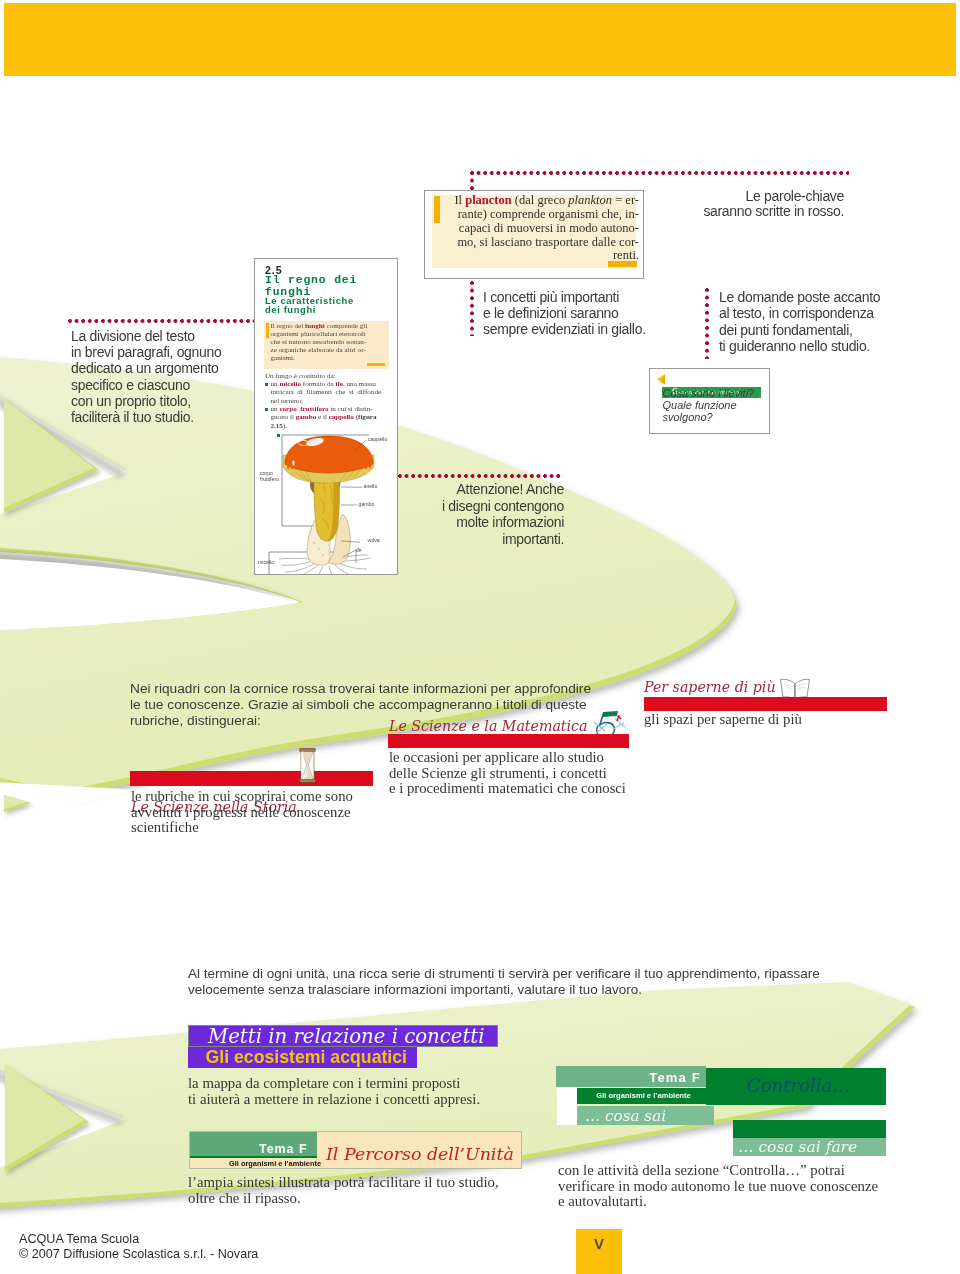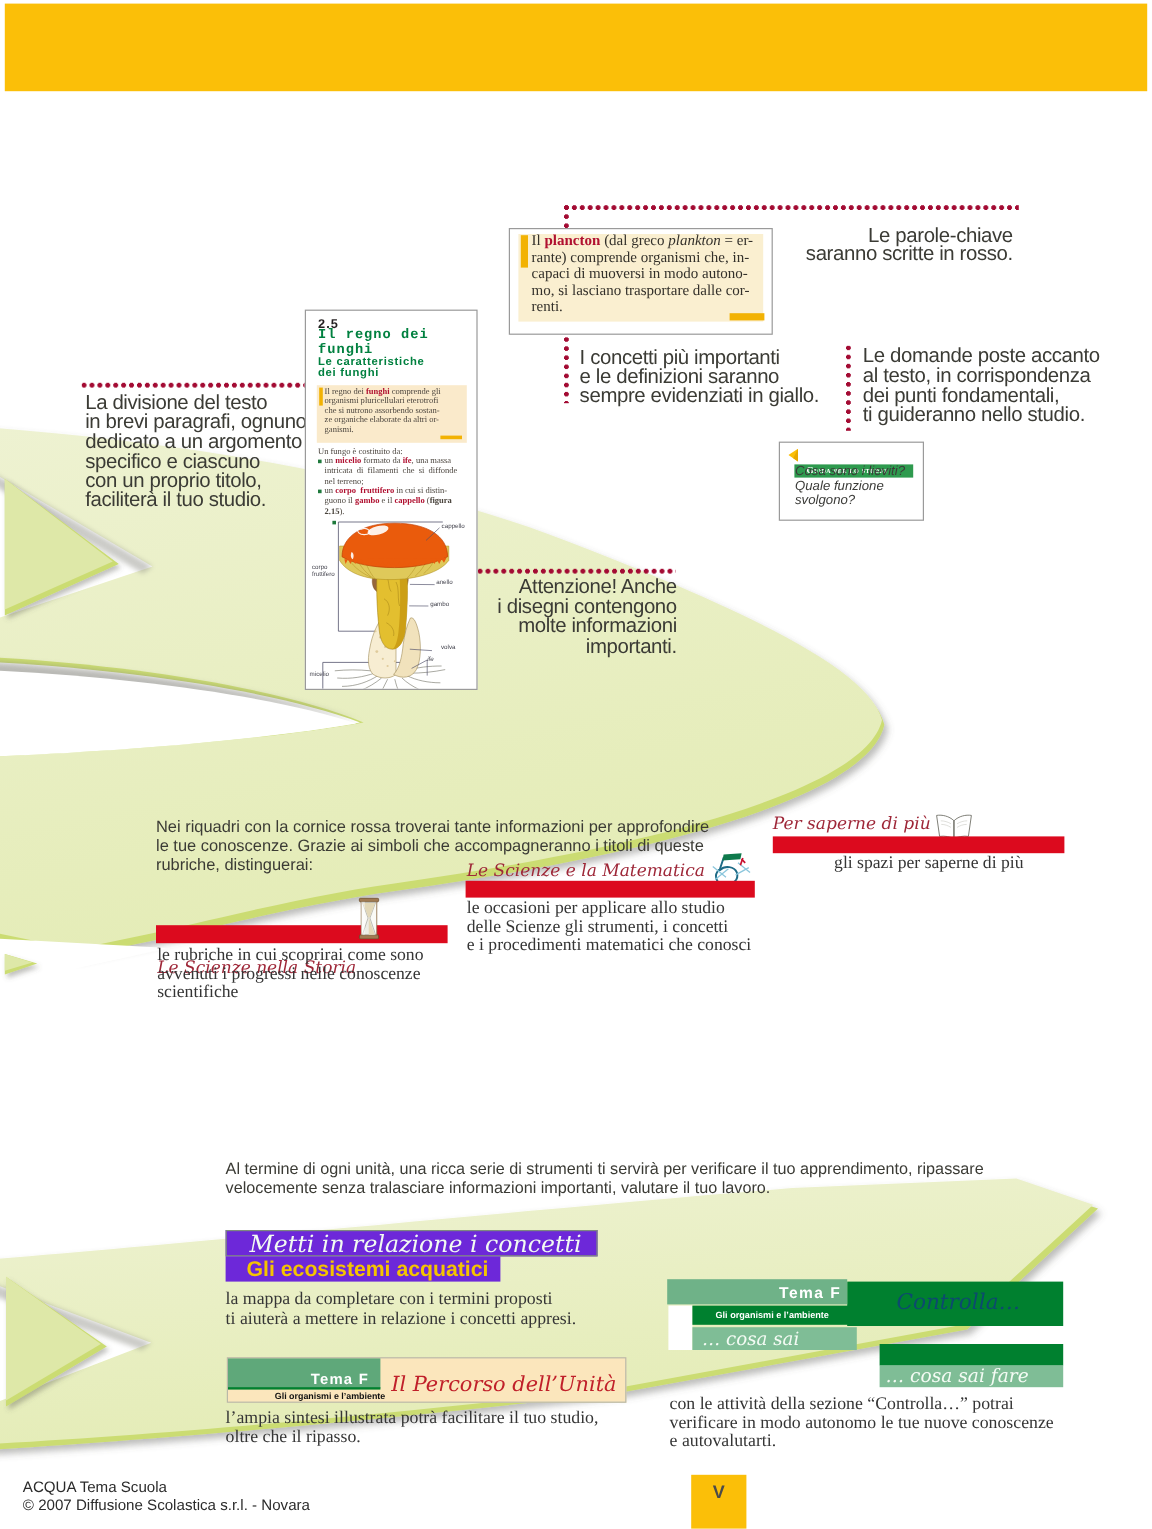--- a/index.html
+++ b/index.html
@@ -6,32 +6,32 @@
   body{width:960px;height:1274px;background:#fff;font-family:"Liberation Sans",sans-serif;position:relative;overflow:hidden;
        -webkit-font-smoothing:antialiased;}
   #page{position:absolute;left:0;top:0;width:960px;height:1274px;}
   .abs{position:absolute;}
   #bg{position:absolute;left:0;top:0;width:960px;height:1274px;}
 
   
   .topband{left:4px;top:3px;width:952px;height:73px;background:#FBBF08;}
 
   
-  .note{font-family:"Liberation Sans",sans-serif;color:#3b3b35;font-size:17px;line-height:16.2px;letter-spacing:-0.32px;}
+  .note{font-family:"Liberation Sans",sans-serif;color:#3b3b35;font-size:14px;line-height:16.2px;letter-spacing:-0.32px;}
 
   
   .dots-h{height:4px;background-image:radial-gradient(circle at 2px 2px, #A30B33 1.85px, rgba(163,11,51,0) 2.1px);
           background-size:6.6px 4px;background-repeat:repeat-x;}
   .dots-v{width:4px;background-image:radial-gradient(circle at 2px 2px, #A30B33 1.85px, rgba(163,11,51,0) 2.1px);
           background-size:4px 7.6px;background-repeat:repeat-y;}
 
   
   .callbox{border:1px solid #9a9a9a;background:#fff;}
   .callinner{background:#FAEFD0;}
-  .calltext{font-family:"Liberation Serif",serif;font-size:12.5px;line-height:13.85px;color:#33302a;}
+  .calltext{font-family:"Liberation Serif",serif;font-size:12.5px;line-height:13.85px;color:#33302a;text-align:right;}
   .calltext b{color:#B01030;}
   .yellowtab{position:absolute;background:#F2B203;}
 
   
   .bookpage{background:#fff;border:1px solid #9a9a9a;}
   .bp-num{font-family:"Liberation Sans",sans-serif;font-weight:bold;color:#231f20;}
   .bp-h1{font-family:Liberation Mono, monospace;font-weight:bold;color:#00803F;}
   .bp-h2{font-family:"Liberation Sans",sans-serif;font-weight:bold;color:#00803F;}
   .bp-def{background:#FAEACB;}
   .bp-body{font-family:"Liberation Serif",serif;color:#4a443d;}
@@ -337,21 +337,21 @@
     <path d="M16 6 C 20 2, 26 0.8, 30.5 1.5 L 28 19 C 24 18.4, 19 19.2, 16 21 Z" fill="#FFFFFF" stroke="#7A7A72" stroke-width="0.8"></path>
     <path d="M16 6 L16 21" stroke="#7A7A72" stroke-width="0.8" fill="none"></path>
     <g stroke="#C9C9C2" stroke-width="0.5" fill="none">
       <path d="M5 6 C 8 6, 11 7, 13.5 8.5"></path>
       <path d="M5.4 9 C 8.4 9, 11 10, 13.5 11.5"></path>
       <path d="M27 6 C 24 6, 21 7, 18.5 8.5"></path>
       <path d="M26.6 9 C 23.6 9, 21 10, 18.5 11.5"></path>
     </g>
   </svg>
   <div class="abs redbar" style="left:644px;top:697px;width:243px;height:14px;"></div>
-  <div class="abs serif" style="left:644px;top:712px;width:260px;font-size:14.7px;line-height:15.6px;text-align:center;">gli spazi per saperne di più</div>
+  <div class="abs serif" style="left:644px;top:712px;width:260px;font-size:14.7px;line-height:15.6px;">gli spazi per saperne di più</div>
 
   <div class="abs note" style="left:188px;top:966px;width:650px;font-size:13.5px;line-height:16.2px;letter-spacing:0;white-space:pre-line;">Al termine di ogni unità, una ricca serie di strumenti ti servirà per verificare il tuo apprendimento, ripassare
 velocemente senza tralasciare informazioni importanti, valutare il tuo lavoro.</div>
 
   <div class="abs" style="left:188px;top:1025px;width:310px;height:22px;background:#6d28d9;border:0.8px solid #7d8a7d;box-sizing:border-box;">
     <div class="hand" style="position:absolute;left:19px;top:-1px;font-size:19.7px;color:#F2FBF2;">Metti in relazione i concetti</div>
   </div>
   <div class="abs" style="left:188px;top:1047px;width:229px;height:21px;background:#6d28d9;">
     <div style="position:absolute;left:17.5px;top:0px;font-size:17.7px;font-weight:bold;color:#F5C400;font-family:'Liberation Sans',sans-serif;">Gli ecosistemi acquatici</div>
   </div>

